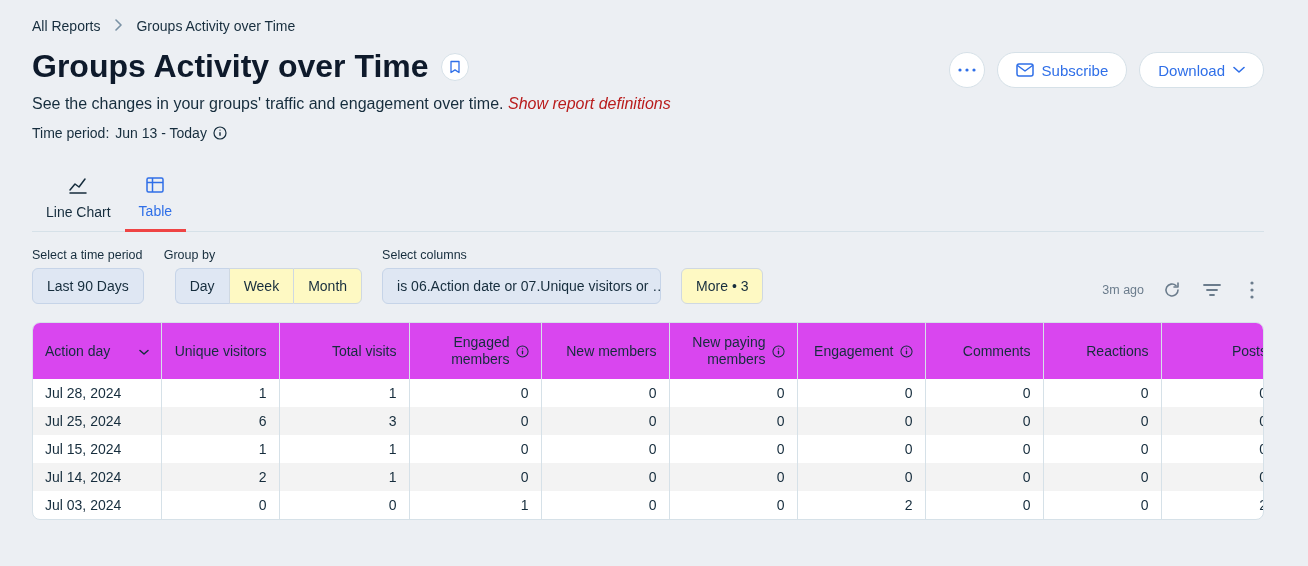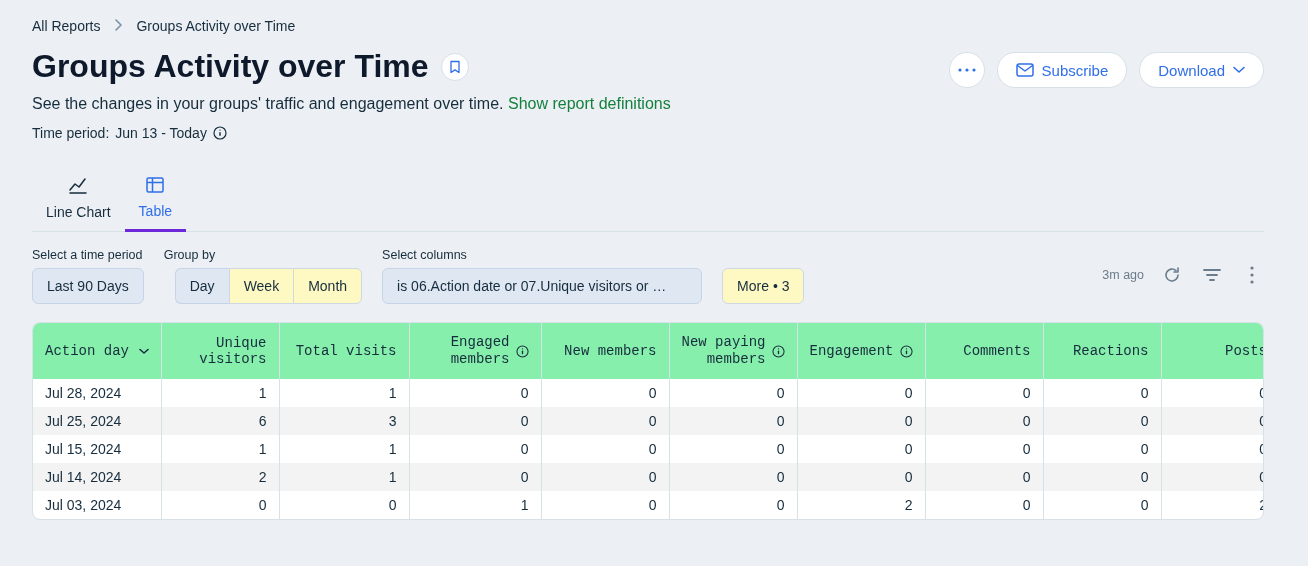--- a/index.html
+++ b/index.html
@@ -38,21 +38,21 @@
   }
   .bookmark-circle {
     width: 28px; height: 28px; border-radius: 50%;
     border: 1px solid #d6e1e8; background: #fff;
     display: flex; align-items: center; justify-content: center;
     cursor: pointer;
   }
   .subtitle {
     margin-top: 10px; font-size: 16px; color: #162d3d;
   }
-  .subtitle .link { color: #15803d; cursor: pointer; }
+  .subtitle .link { color: #b91c1c; cursor: pointer; font-style: italic; }
   .time-period {
     margin-top: 12px; font-size: 14px; color: #162d3d;
     display: flex; align-items: center; gap: 6px;
   }
 
   .header-actions {
     display: flex; align-items: flex-end; gap: 12px;
     padding-top: 4px;
   }
   .round-btn {
@@ -78,46 +78,46 @@
   .tab {
     display: flex; align-items: center; gap: 10px;
     padding: 10px 14px;
     cursor: pointer;
     font-size: 14px;
     color: #162d3d;
     flex-direction: column;
   }
   .tab.active {
     color: #2f6fe8;
-    border-bottom: 3px solid #6d28d9;
+    border-bottom: 3px solid #ef4444;
     margin-bottom: -1px;
   }
   .tab svg { flex: none; }
 
   
   .controls-row {
-    display: flex; align-items: center; gap: 20px;
+    display: flex; align-items: flex-end; gap: 20px;
     margin-top: 16px;
   }
   .control-group {}
   .control-label { font-size: 12.5px; color: #162d3d; margin-bottom: 6px; }
   .seg-btn, .chip-btn {
     height: 36px; border: 1px solid #cfd8e2; border-radius: 6px;
     background: #fef9c3; display: inline-flex; align-items: center;
     padding: 0 14px; font-size: 14px; color: #162d3d; cursor: pointer;
   }
   .chip-btn.active, .seg .seg-btn.active {
     background: #dfe7f3; border-color: #c6d4e8;
   }
   .seg { display: inline-flex; margin-left: 11px; }
   .seg .seg-btn { border-radius: 0; border-right-width: 0; }
   .seg .seg-btn:first-child { border-top-left-radius: 6px; border-bottom-left-radius: 6px; }
   .seg .seg-btn:last-child  { border-top-right-radius: 6px; border-bottom-right-radius: 6px; border-right-width: 1px; }
 
-  .columns-chip { width: 320px; justify-content: flex-start; white-space: nowrap; overflow: hidden; text-overflow: ellipsis; background:#dfe7f3; border-color:#c6d4e8;}
+  .columns-chip { width: 279px; justify-content: flex-start; white-space: nowrap; overflow: hidden; text-overflow: ellipsis; background:#dfe7f3; border-color:#c6d4e8;}
   .more-chip { margin-left: 0; }
 
   .controls-right {
     margin-left: auto;
     display: flex; align-items: center; gap: 16px;
     padding-bottom: 2px;
   }
   .age-text { font-size: 12.5px; color: #6b7c8c; }
   .ghost-icon {
     width: 24px; height: 24px;
@@ -125,21 +125,21 @@
     color: #6b7c8c; cursor: pointer;
   }
 
   
   .table-wrap {
     margin-top: 18px;
     background: #fff; border: 1px solid #d6e1e8; border-radius: 8px;
     overflow: hidden;
   }
   table { width: 100%; border-collapse: collapse; table-layout: fixed; }
-  thead tr { background: #86efac; font-family: Liberation Mono, monospace; }
+  thead tr { background: #d946ef; }
   th {
     text-align: left; font-weight: 400; font-size: 14px; color: #162d3d;
     padding: 10px 12px; vertical-align: middle;
     border-right: 1px solid #d6e1e8;
     height: 56px;
   }
   th:last-child { border-right: none; }
   th.num, td.num { text-align: right; }
   th .th-inner { display: flex; align-items: center; gap: 6px; }
   th.num .th-inner { justify-content: flex-end; }

